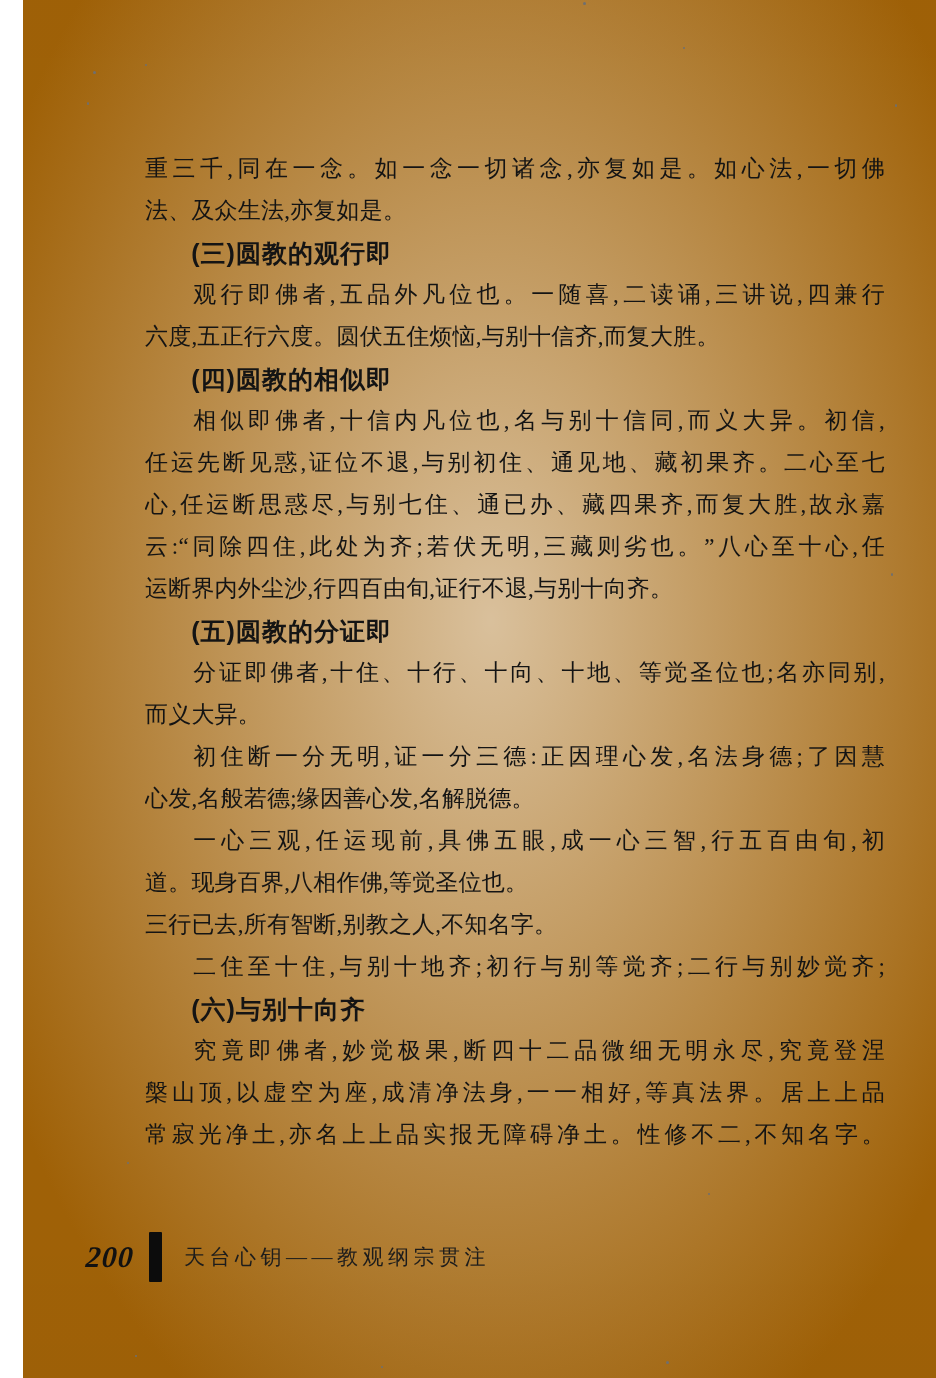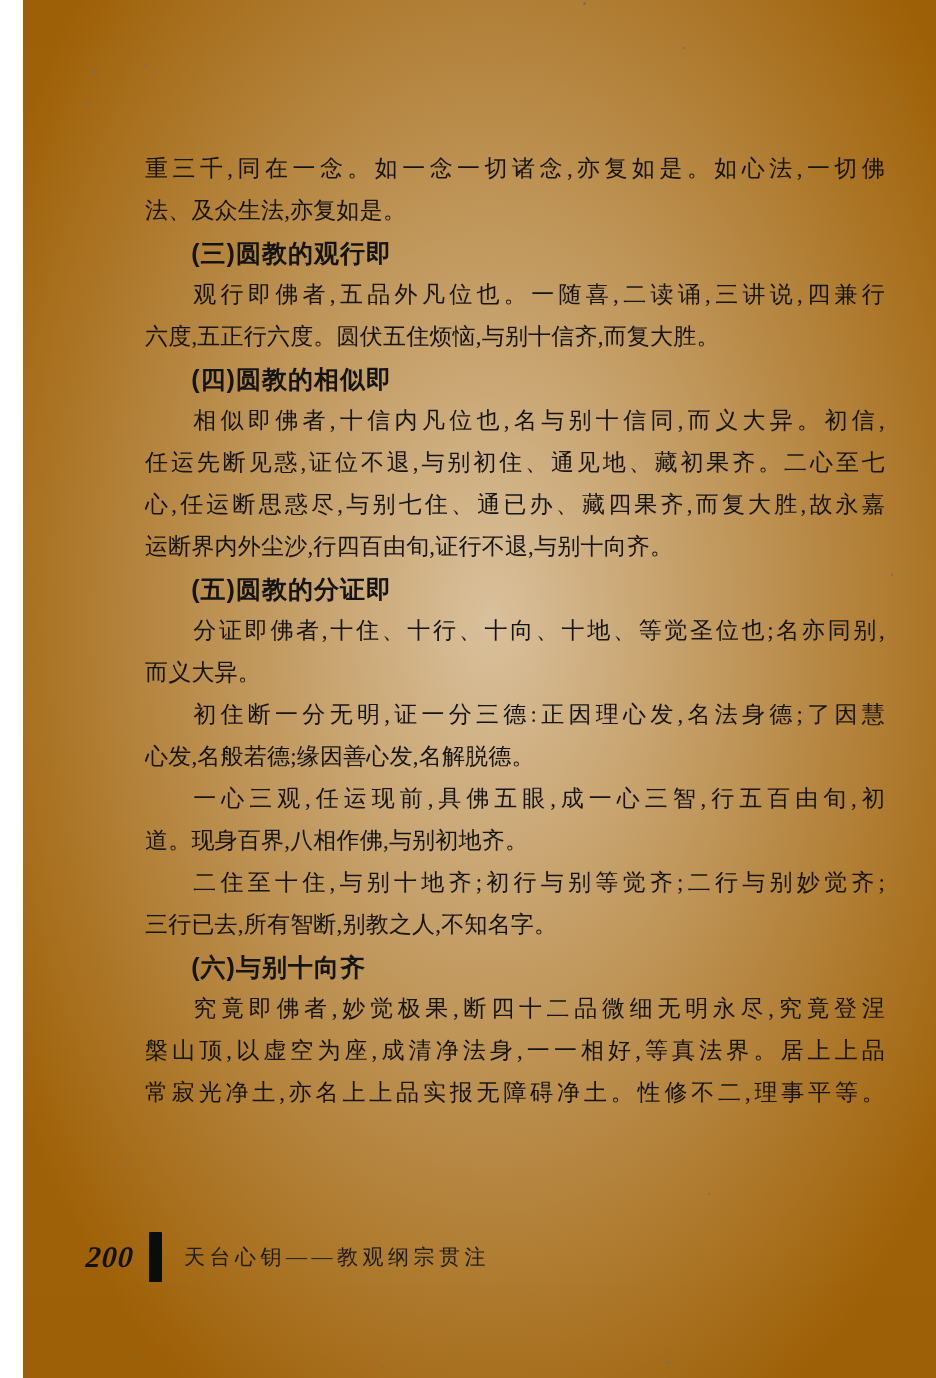--- a/index.html
+++ b/index.html
@@ -104,34 +104,35 @@
   <div class="text-block">
       <div class="line full">重三千,同在一念。如一念一切诸念,亦复如是。如心法,一切佛</div>
       <div class="line end">法、及众生法,亦复如是。</div>
       <div class="line heading">(三)圆教的观行即</div>
       <div class="line full indent">观行即佛者,五品外凡位也。一随喜,二读诵,三讲说,四兼行</div>
       <div class="line end">六度,五正行六度。圆伏五住烦恼,与别十信齐,而复大胜。</div>
       <div class="line heading">(四)圆教的相似即</div>
       <div class="line full indent">相似即佛者,十信内凡位也,名与别十信同,而义大异。初信,</div>
       <div class="line full">任运先断见惑,证位不退,与别初住、通见地、藏初果齐。二心至七</div>
       <div class="line full">心,任运断思惑尽,与别七住、通已办、藏四果齐,而复大胜,故永嘉</div>
+      <div class="line full">云:“同除四住,此处为齐;若伏无明,三藏则劣也。”八心至十心,任</div>
       <div class="line end">运断界内外尘沙,行四百由旬,证行不退,与别十向齐。</div>
       <div class="line heading">(五)圆教的分证即</div>
       <div class="line full indent">分证即佛者,十住、十行、十向、十地、等觉圣位也;名亦同别,</div>
       <div class="line end">而义大异。</div>
       <div class="line full indent">初住断一分无明,证一分三德:正因理心发,名法身德;了因慧</div>
       <div class="line end">心发,名般若德;缘因善心发,名解脱德。</div>
       <div class="line full indent">一心三观,任运现前,具佛五眼,成一心三智,行五百由旬,初</div>
-      <div class="line end">道。现身百界,八相作佛,与别初地齐。</div>
+      <div class="line end">道。现身百界,八相作佛,等觉圣位也。</div>
+      <div class="line end">三行已去,所有智断,别教之人,不知名字。</div>
       <div class="line full indent">二住至十住,与别十地齐;初行与别等觉齐;二行与别妙觉齐;</div>
-      <div class="line end">三行已去,所有智断,别教之人,不知名字。</div>
       <div class="line heading">(六)与别十向齐</div>
       <div class="line full indent">究竟即佛者,妙觉极果,断四十二品微细无明永尽,究竟登涅</div>
       <div class="line full">槃山顶,以虚空为座,成清净法身,一一相好,等真法界。居上上品</div>
-      <div class="line full">常寂光净土,亦名上上品实报无障碍净土。性修不二,理事平等。</div>
+      <div class="line full">常寂光净土,亦名上上品实报无障碍净土。性修不二,不知名字。</div>
     </div>
 
   <div class="footer">
     <span class="pagenum">200</span>
     <span class="bar"></span>
     <span class="booktitle">天台心钥——教观纲宗贯注</span>
   </div>
 
   <div class="speck" style="left:70px;top:71px;width:3px;height:3px;"></div>
   <div class="speck" style="left:122px;top:64px;width:2px;height:2px;"></div>

